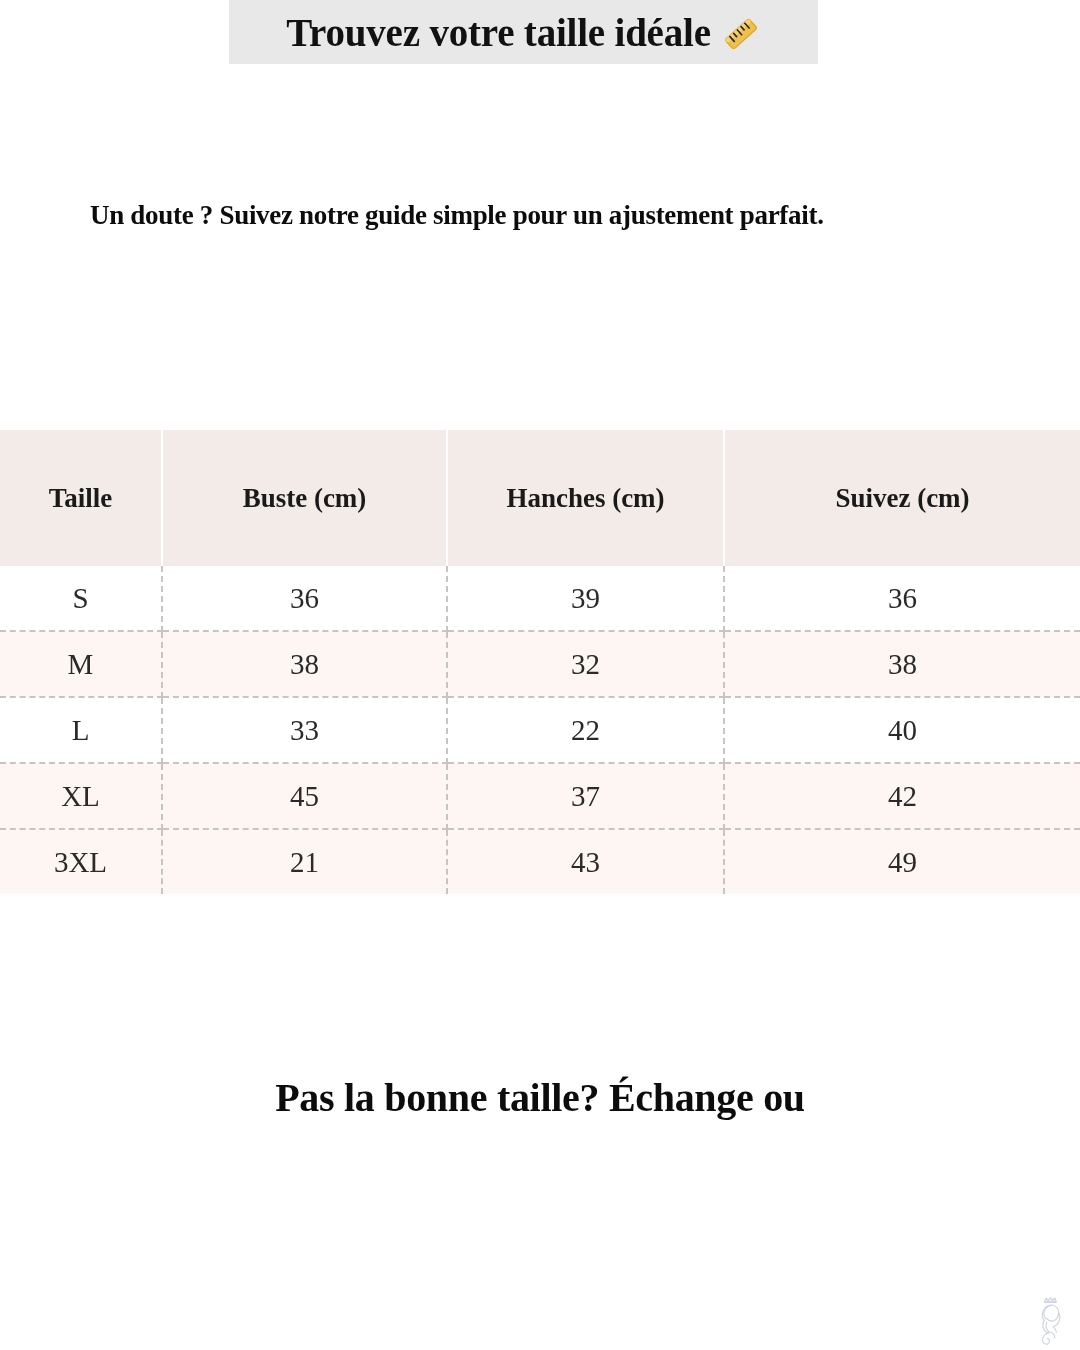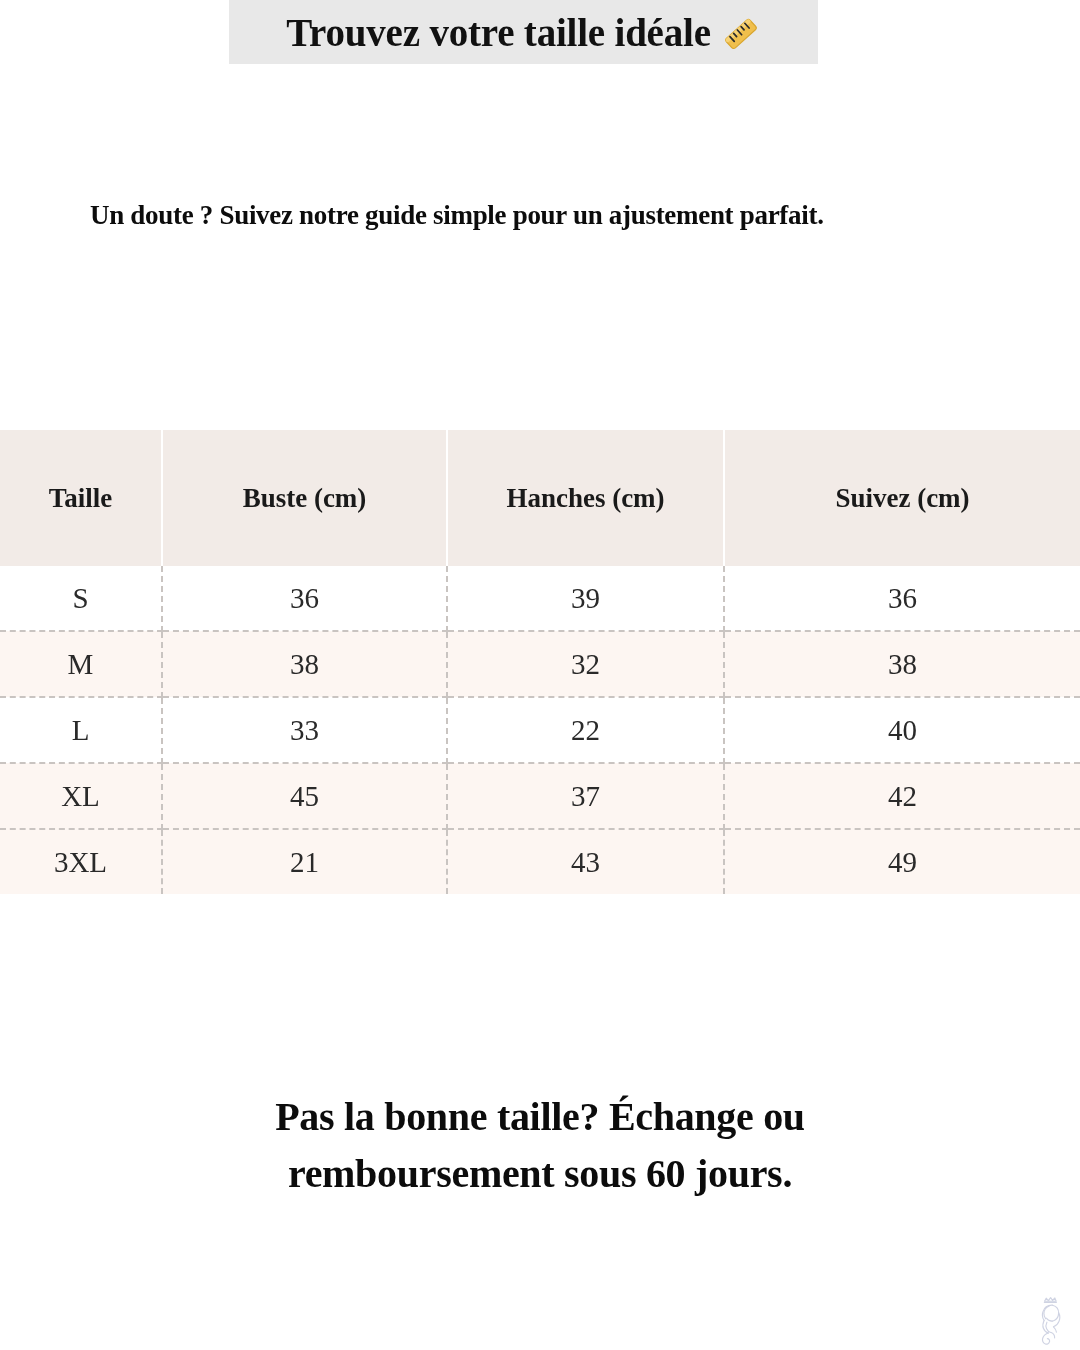--- a/index.html
+++ b/index.html
@@ -124,21 +124,20 @@
     position: absolute;
     left: 140px;
     top: 1070px;
     width: 800px;
     text-align: center;
     font-size: 40px;
     font-weight: bold;
     line-height: 1.42;
     color: #0c0c0c;
     letter-spacing: -0.3px;
-    margin-top: 19px;
   }
 
   
   .watermark {
     position: absolute;
     left: 1022px;
     top: 1292px;
     width: 56px;
     height: 56px;
     opacity: 0.55;
@@ -215,21 +214,20 @@
       <td>3XL</td>
       <td>21</td>
       <td>43</td>
       <td>49</td>
     </tr>
   </tbody>
 </table>
 
 <div class="footer-note">
   <div>Pas la bonne taille?  Échange ou</div>
-  <div>remboursement sous 60 jours.</div>
 </div>
 
 <div class="watermark">
   <svg viewBox="0 0 56 56" width="56" height="56" aria-hidden="true">
     <g fill="none" stroke="#a9b0cc" stroke-width="1.15" stroke-linecap="round" stroke-linejoin="round">
 
       <path d="M22.5 9.2 L24.2 6.2 L26.4 8.6 L28.6 5.6 L30.6 8.4 L32.8 6.0 L34.2 9.2 Z"></path>
       <path d="M22.3 10.3 L34.4 10.3"></path>
 
       <path d="M30.6 13.2 c3.9 1.0 6.2 4.3 6.0 8.2 c-0.15 3.0 -1.5 5.3 -3.5 6.6 c-1.0 0.65 -2.0 1.0 -3.0 1.1"></path>

